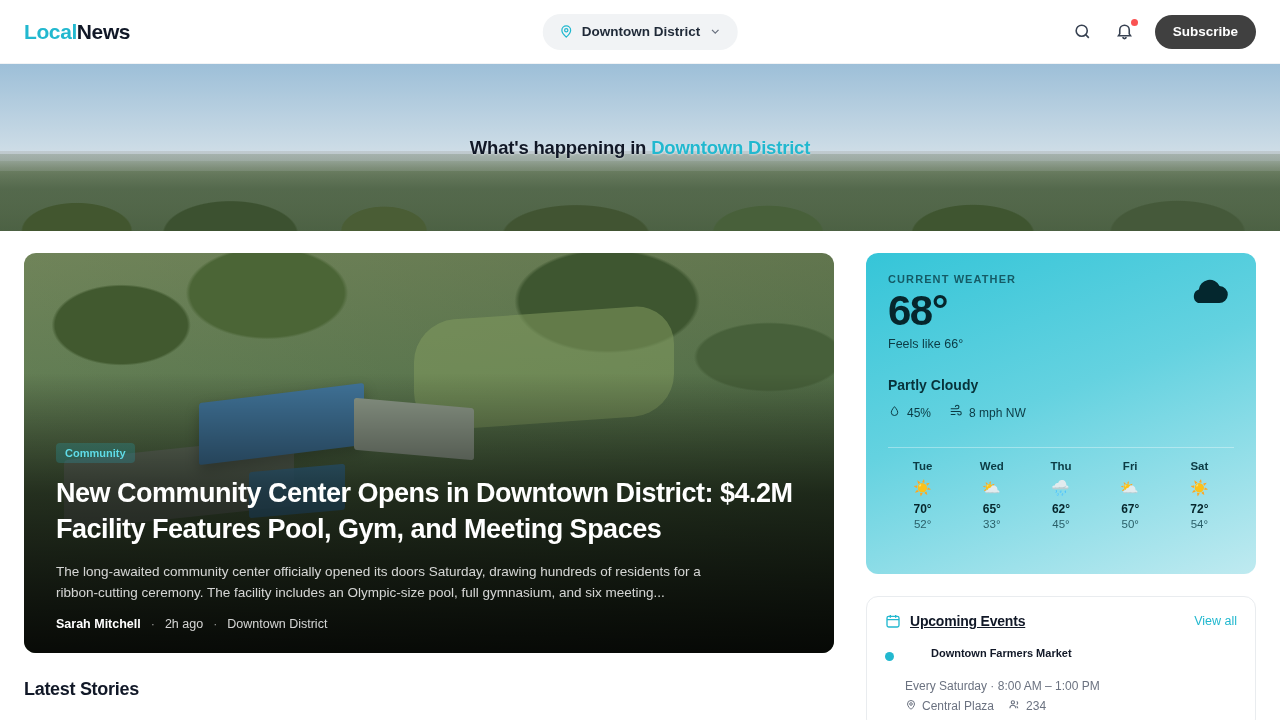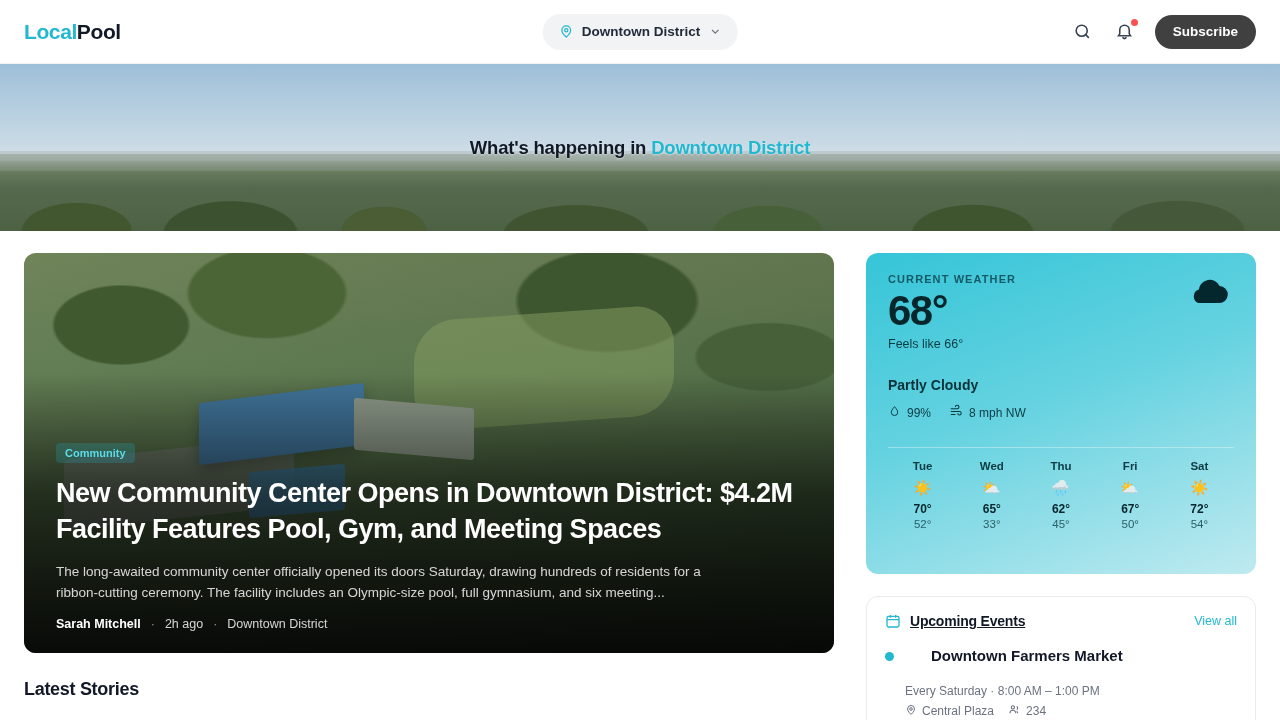--- a/index.html
+++ b/index.html
@@ -297,34 +297,34 @@
     cursor: pointer;
   }
   .event-row {
     display: flex; gap: 11px;
     margin-top: 18px;
   }
   .event-bullet {
     width: 9px; height: 9px; border-radius: 50%;
     background: #22b8cf; margin-top: 5px; flex: none;
   }
-  .event-name { font-size: 15px; font-weight: bold; color: #111827; padding-left: 26px; }
+  .event-name { font-size: 11px; font-weight: bold; color: #111827; padding-left: 26px; }
   .event-when { font-size: 12px; color: #6b7280; margin-top: 20px; }
   .event-meta {
     display: flex; gap: 14px; align-items: center;
     font-size: 12px; color: #6b7280; margin-top: 5px;
   }
   .event-meta span.m { display: flex; align-items: center; gap: 5px; }
 </style>
 </head>
 <body>
 
 <div class="topbar">
   <div class="logo">
-    <span class="local">Local</span><span class="news">Pool</span>
+    <span class="local">Local</span><span class="news">News</span>
   </div>
 
   <div class="location-pill">
     <span class="pin">
       <svg width="15" height="15" viewBox="0 0 24 24" fill="none" stroke="currentColor" stroke-width="2">
         <path d="M12 21s7-6.2 7-11a7 7 0 1 0-14 0c0 4.8 7 11 7 11z"></path>
           <circle cx="12" cy="10" r="2.6"></circle>
       </svg>
     </span>
     <span>Downtown District</span>
@@ -402,21 +402,21 @@
       <div class="temp">68°</div>
       <div class="feels">Feels like 66°</div>
       <div class="cond">Partly Cloudy</div>
       <div class="stats">
         <span class="s">
           <span>
             <svg width="13" height="13" viewBox="0 0 24 24" fill="none" stroke="currentColor" stroke-width="1.8">
               <path d="M12 3s6 6.6 6 10.4A6 6 0 0 1 6 13.4C6 9.6 12 3 12 3z"></path>
             </svg>
           </span>
-          <span>99%</span>
+          <span>45%</span>
         </span>
         <span class="s">
           <span>
             <svg width="14" height="14" viewBox="0 0 24 24" fill="none" stroke="currentColor" stroke-width="1.8">
               <path d="M3 8h11a3 3 0 1 0-3-3"></path>
                 <path d="M3 13h15a3 3 0 1 1-3 3"></path>
                 <path d="M3 18h8"></path>
             </svg>
           </span>
           <span>8 mph NW</span>

